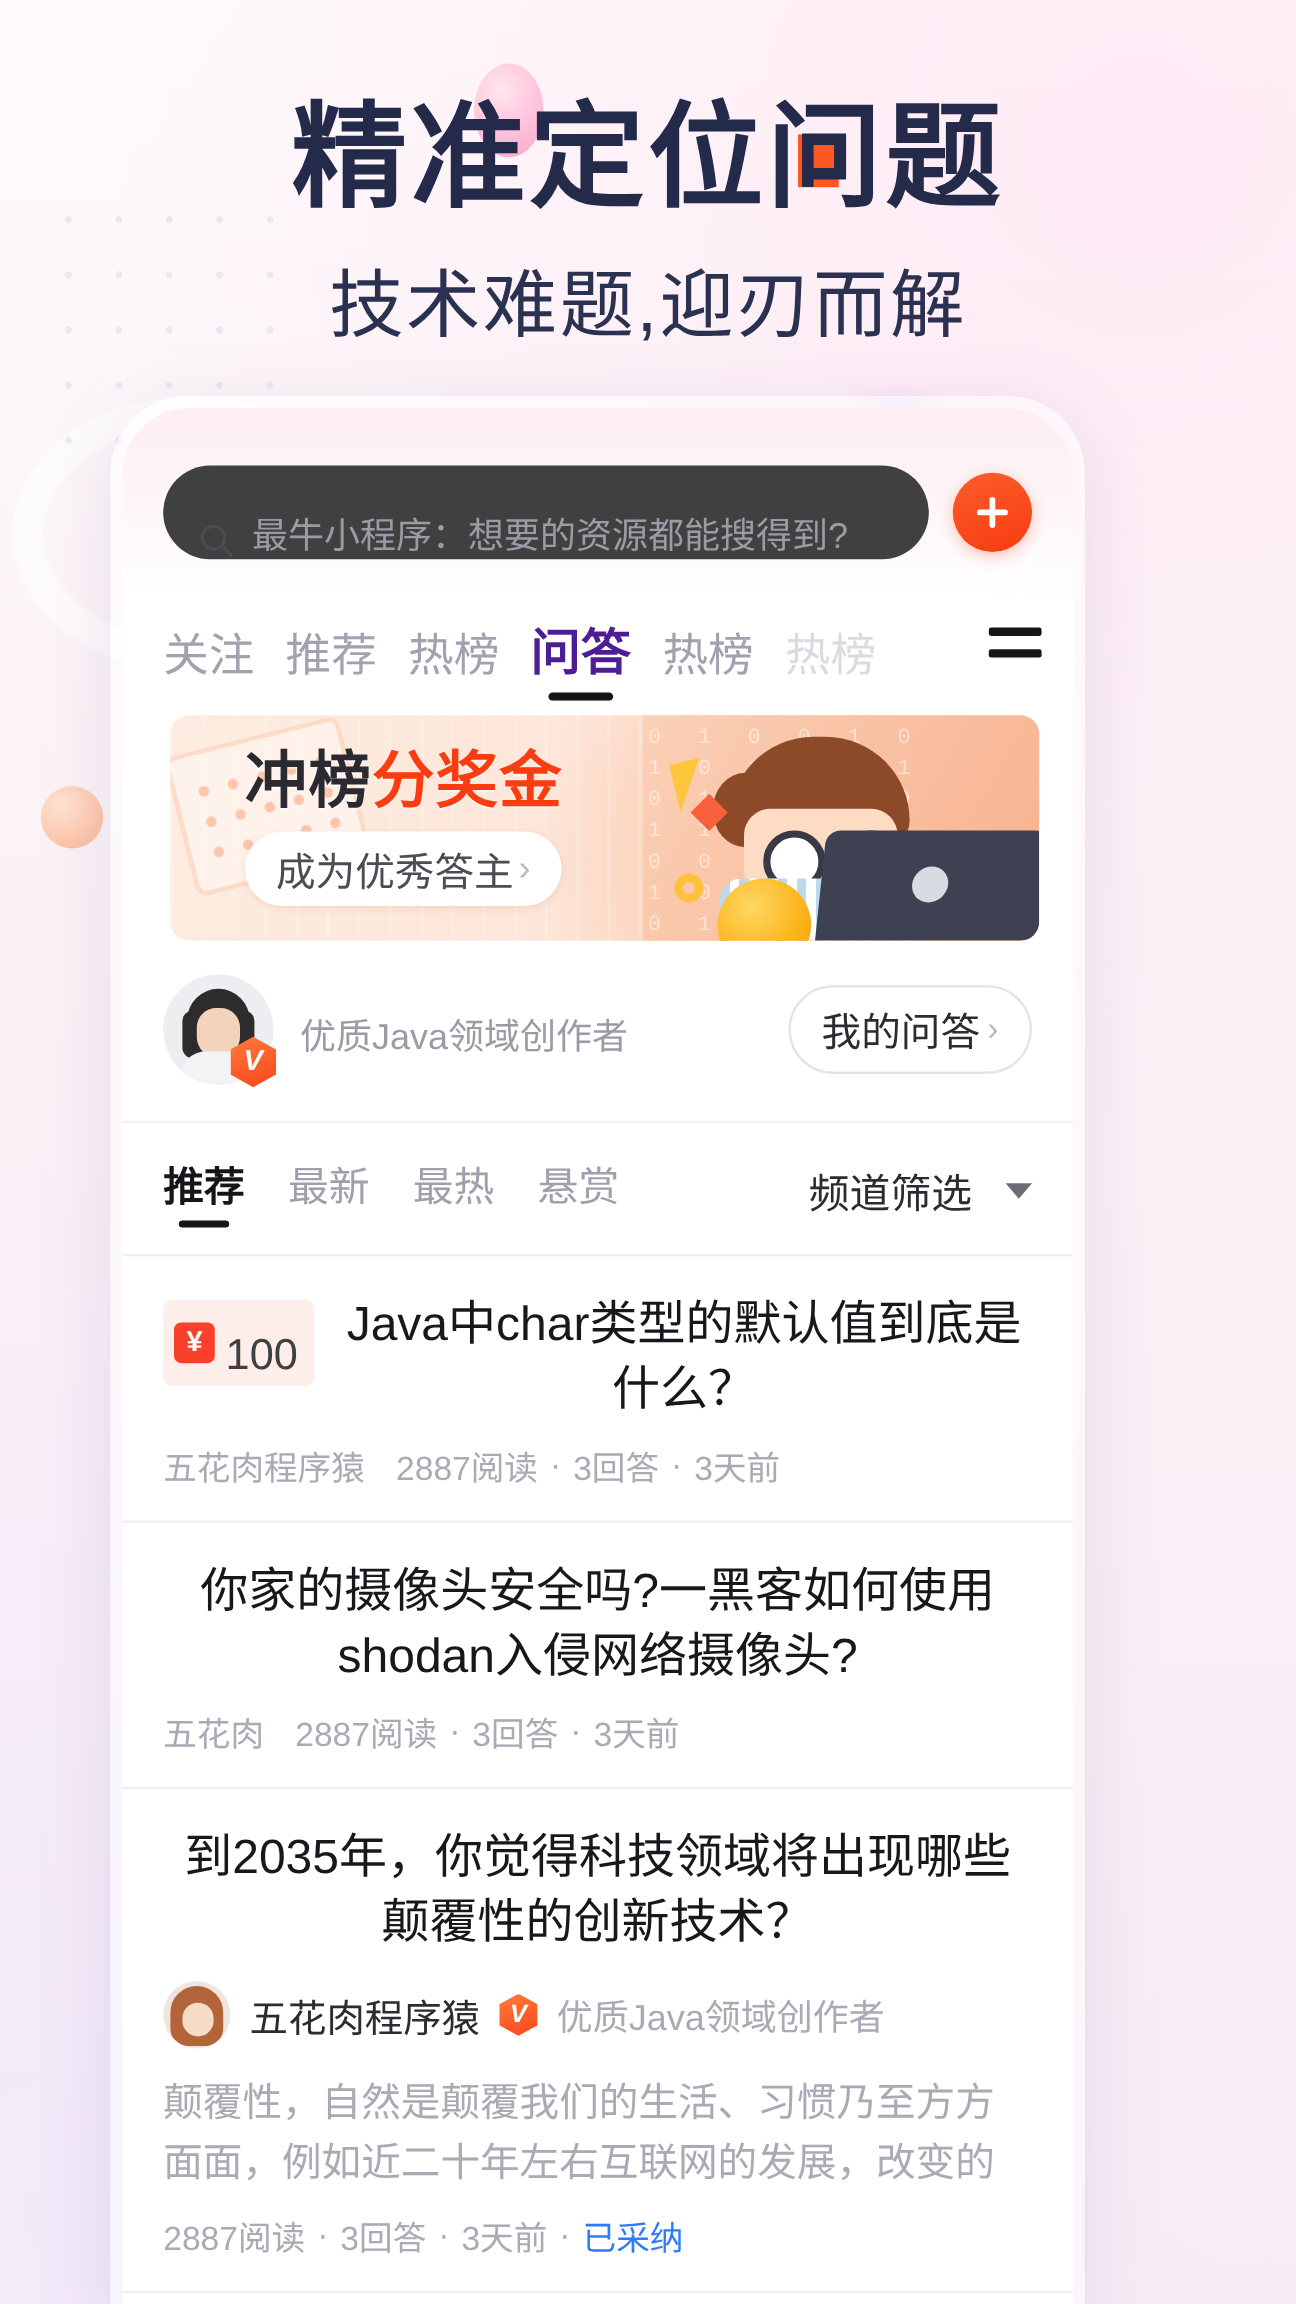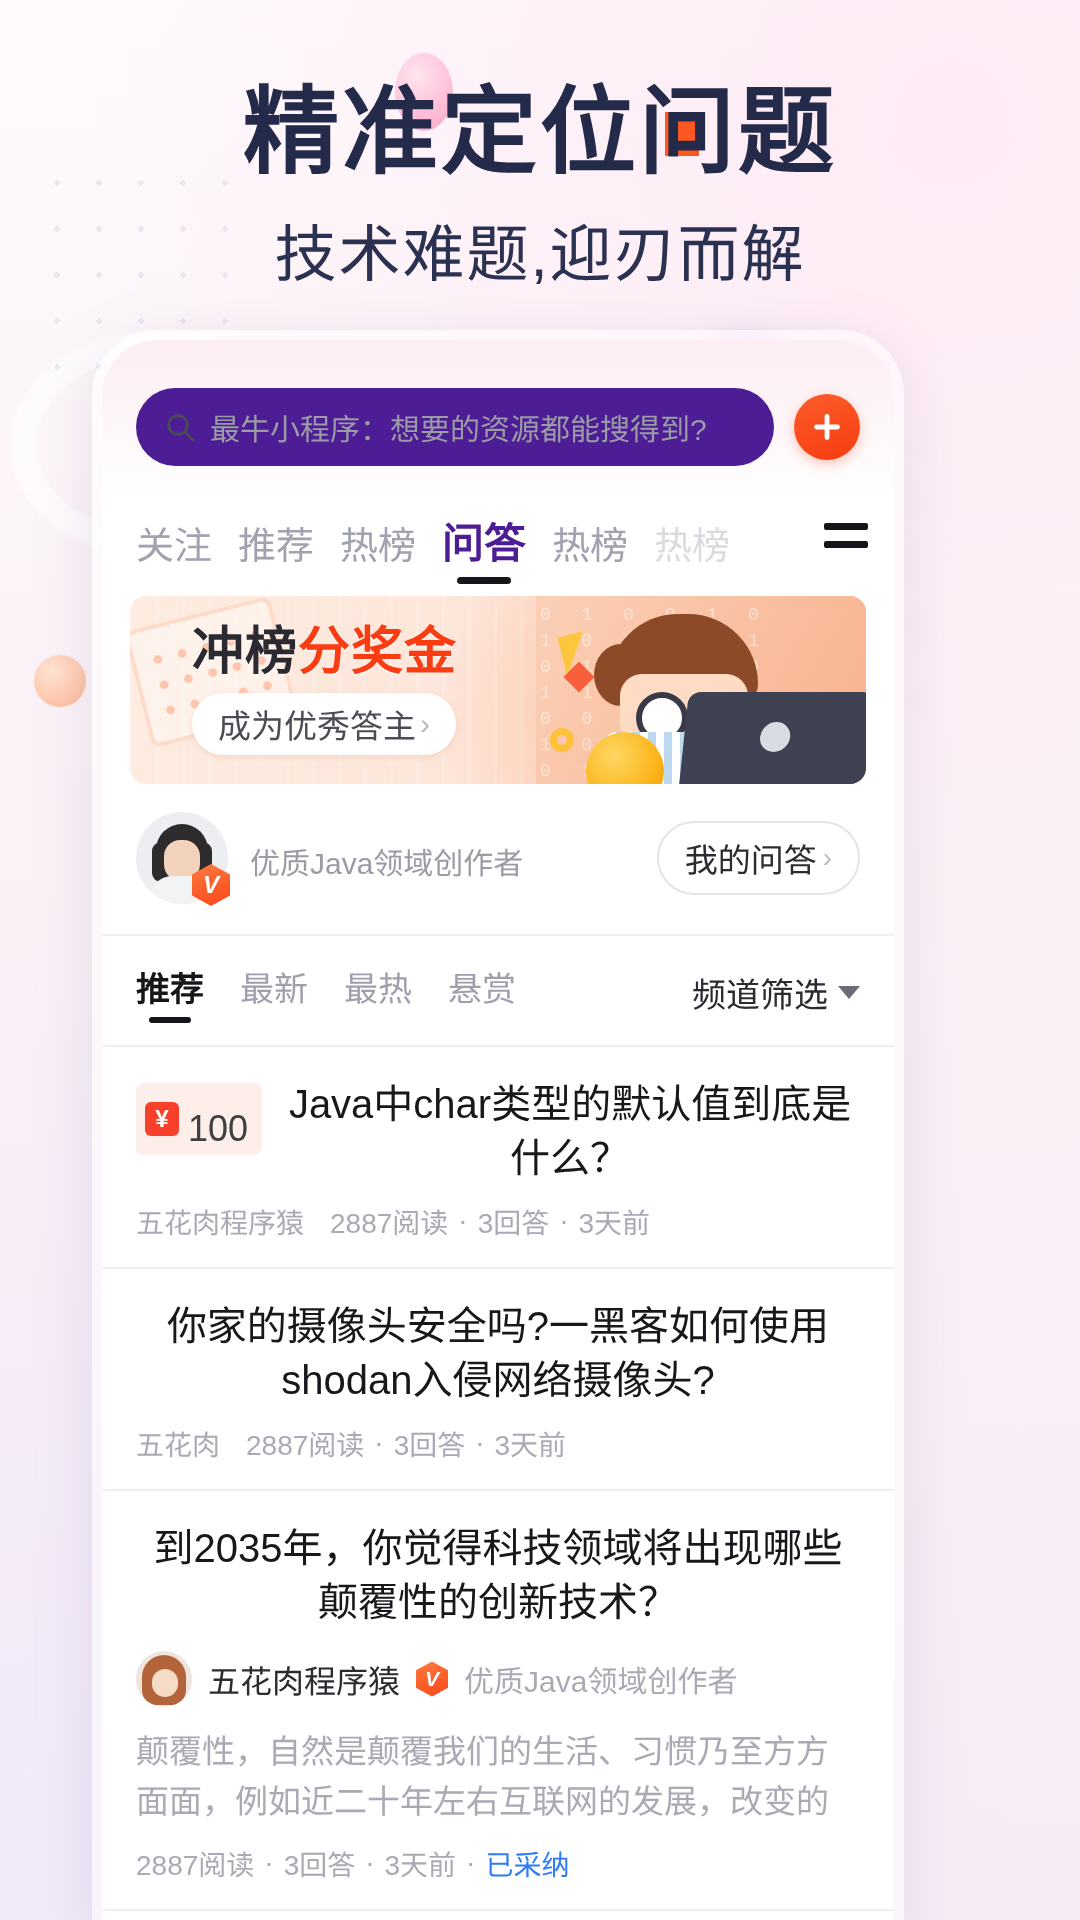--- a/index.html
+++ b/index.html
@@ -103,22 +103,22 @@
   }
 
   
   .search-row {
     position: relative; z-index: 2;
     display: flex; align-items: center; gap: 20px;
     padding: 48px 34px 14px 34px;
   }
   .search-box {
     flex: 1; height: 78px; border-radius: 39px;
-    background: #4c1d95;
-    display: flex; align-items: center; gap: 14px;
+    background: #404040;
+    display: flex; align-items: flex-end; gap: 14px;
     padding: 0 28px;
   }
   .search-icon { width: 32px; height: 32px; flex: 0 0 32px; display:block; }
   .search-placeholder {
     font-size: 30px; color: #9a9ba5; white-space: nowrap;
     overflow: hidden; text-overflow: clip;
   }
   .plus-btn {
     width: 66px; height: 66px; flex: 0 0 66px;
     border-radius: 50%;
@@ -154,21 +154,21 @@
     width: 96px; height: 74px;
     background: linear-gradient(90deg, rgba(255,255,255,0) 0%, #ffffff 34%, #ffffff 100%);
     display: flex; align-items: center; justify-content: flex-end;
     padding-right: 26px;
   }
   .hamburger-icon { width: 44px; display: flex; flex-direction: column; gap: 11px; }
   .hamburger-icon i { display: block; height: 7px; background: #15161a; border-radius: 2px; }
 
   
   .banner {
-    margin: 12px 28px 0 28px;
+    margin: 12px 28px 0 40px;
     height: 188px; border-radius: 16px;
     background: linear-gradient(100deg, #fdece1 0%, #fde6da 42%, #fbdccb 72%, #f9d2bd 100%);
     position: relative; overflow: hidden;
     display: flex; align-items: center;
   }
   .banner-texture {
     position: absolute; inset: 0;
     background:
       repeating-linear-gradient(90deg, rgba(255,255,255,.16) 0 3px, rgba(255,255,255,0) 3px 26px),
       radial-gradient(circle at 72% 60%, rgba(255,170,120,.30) 0 18%, rgba(255,170,120,0) 40%);
@@ -323,21 +323,21 @@
   .ftab {
     font-size: 34px; color: #9fa0ad; position: relative; padding-bottom: 12px;
     white-space: nowrap;
   }
   .ftab.active { color: #15161a; font-weight: 700; }
   .ftab.active::after {
     content:""; position:absolute; left: 50%; transform: translateX(-50%);
     bottom: 0; width: 42px; height: 6px; border-radius: 3px; background:#15161a;
   }
   .channel-filter {
-    display: inline-flex; align-items: center; gap: 10px;
+    display: inline-flex; align-items: center; gap: 28px;
     font-size: 34px; color: #2b2c32; white-space: nowrap;
   }
   .caret-down {
     width: 0; height: 0;
     border-left: 11px solid transparent; border-right: 11px solid transparent;
     border-top: 13px solid #6b6c78;
   }
 
   
   .feed { flex: 1; overflow: hidden; }

